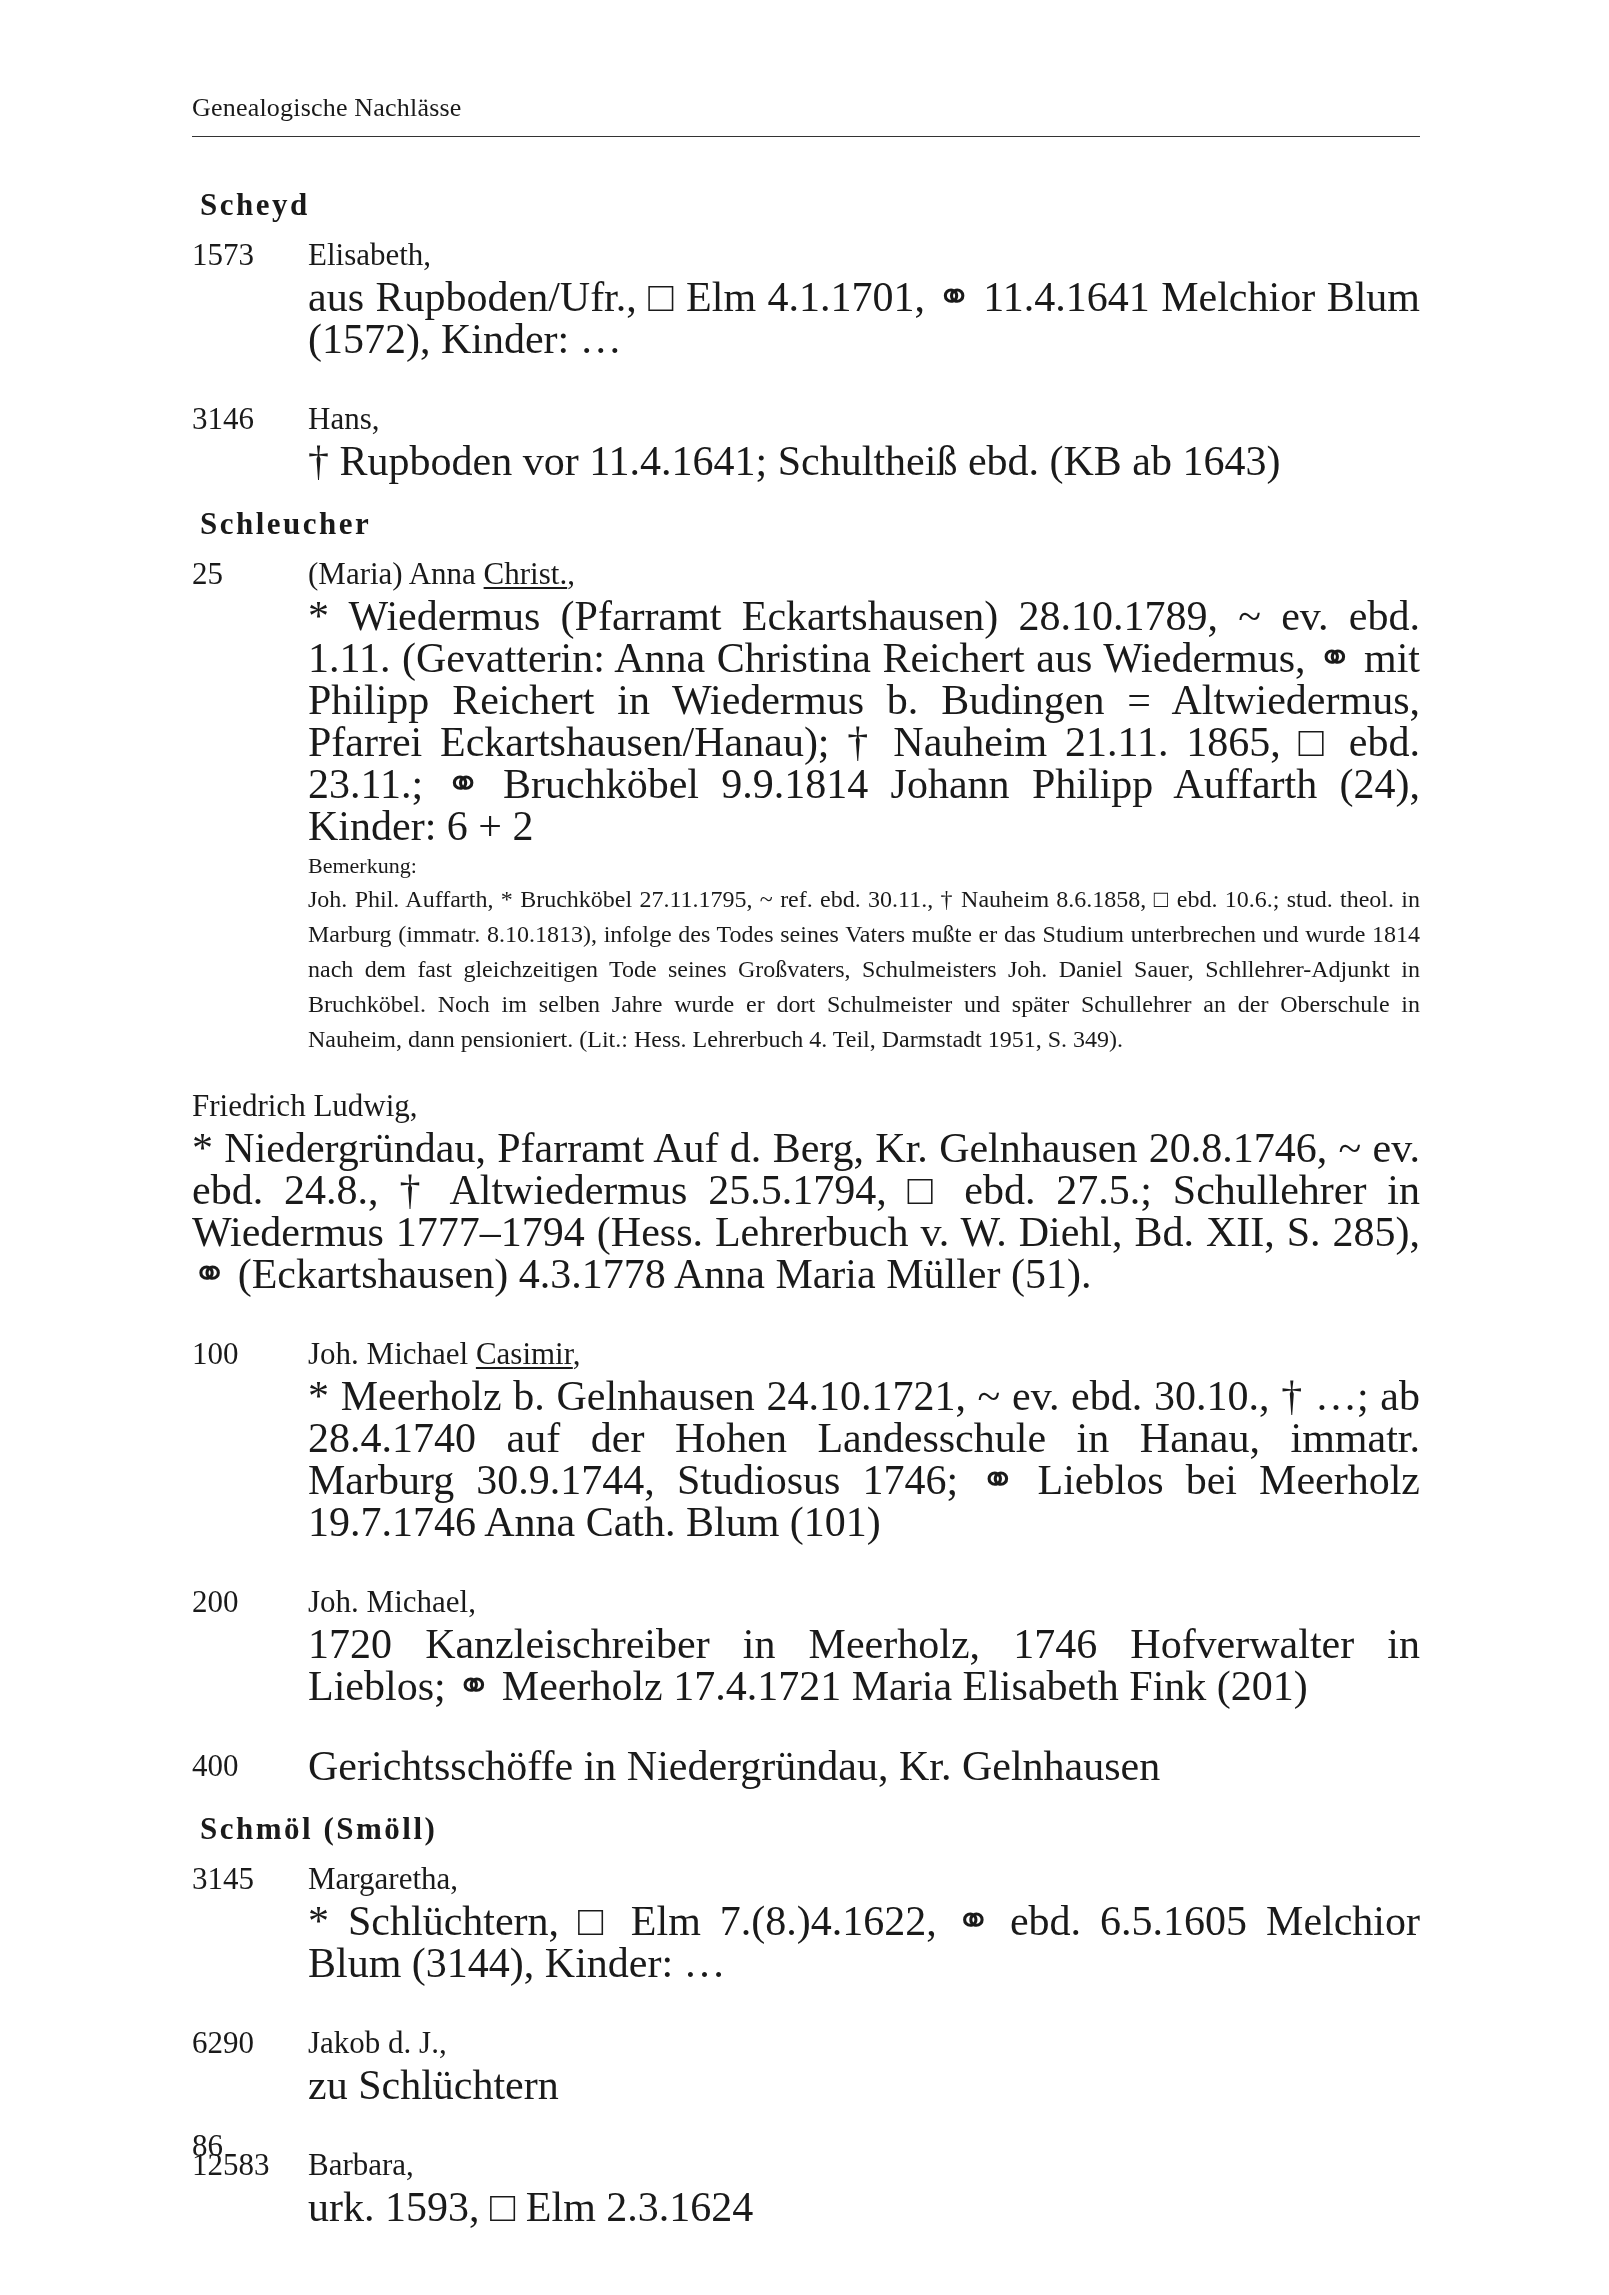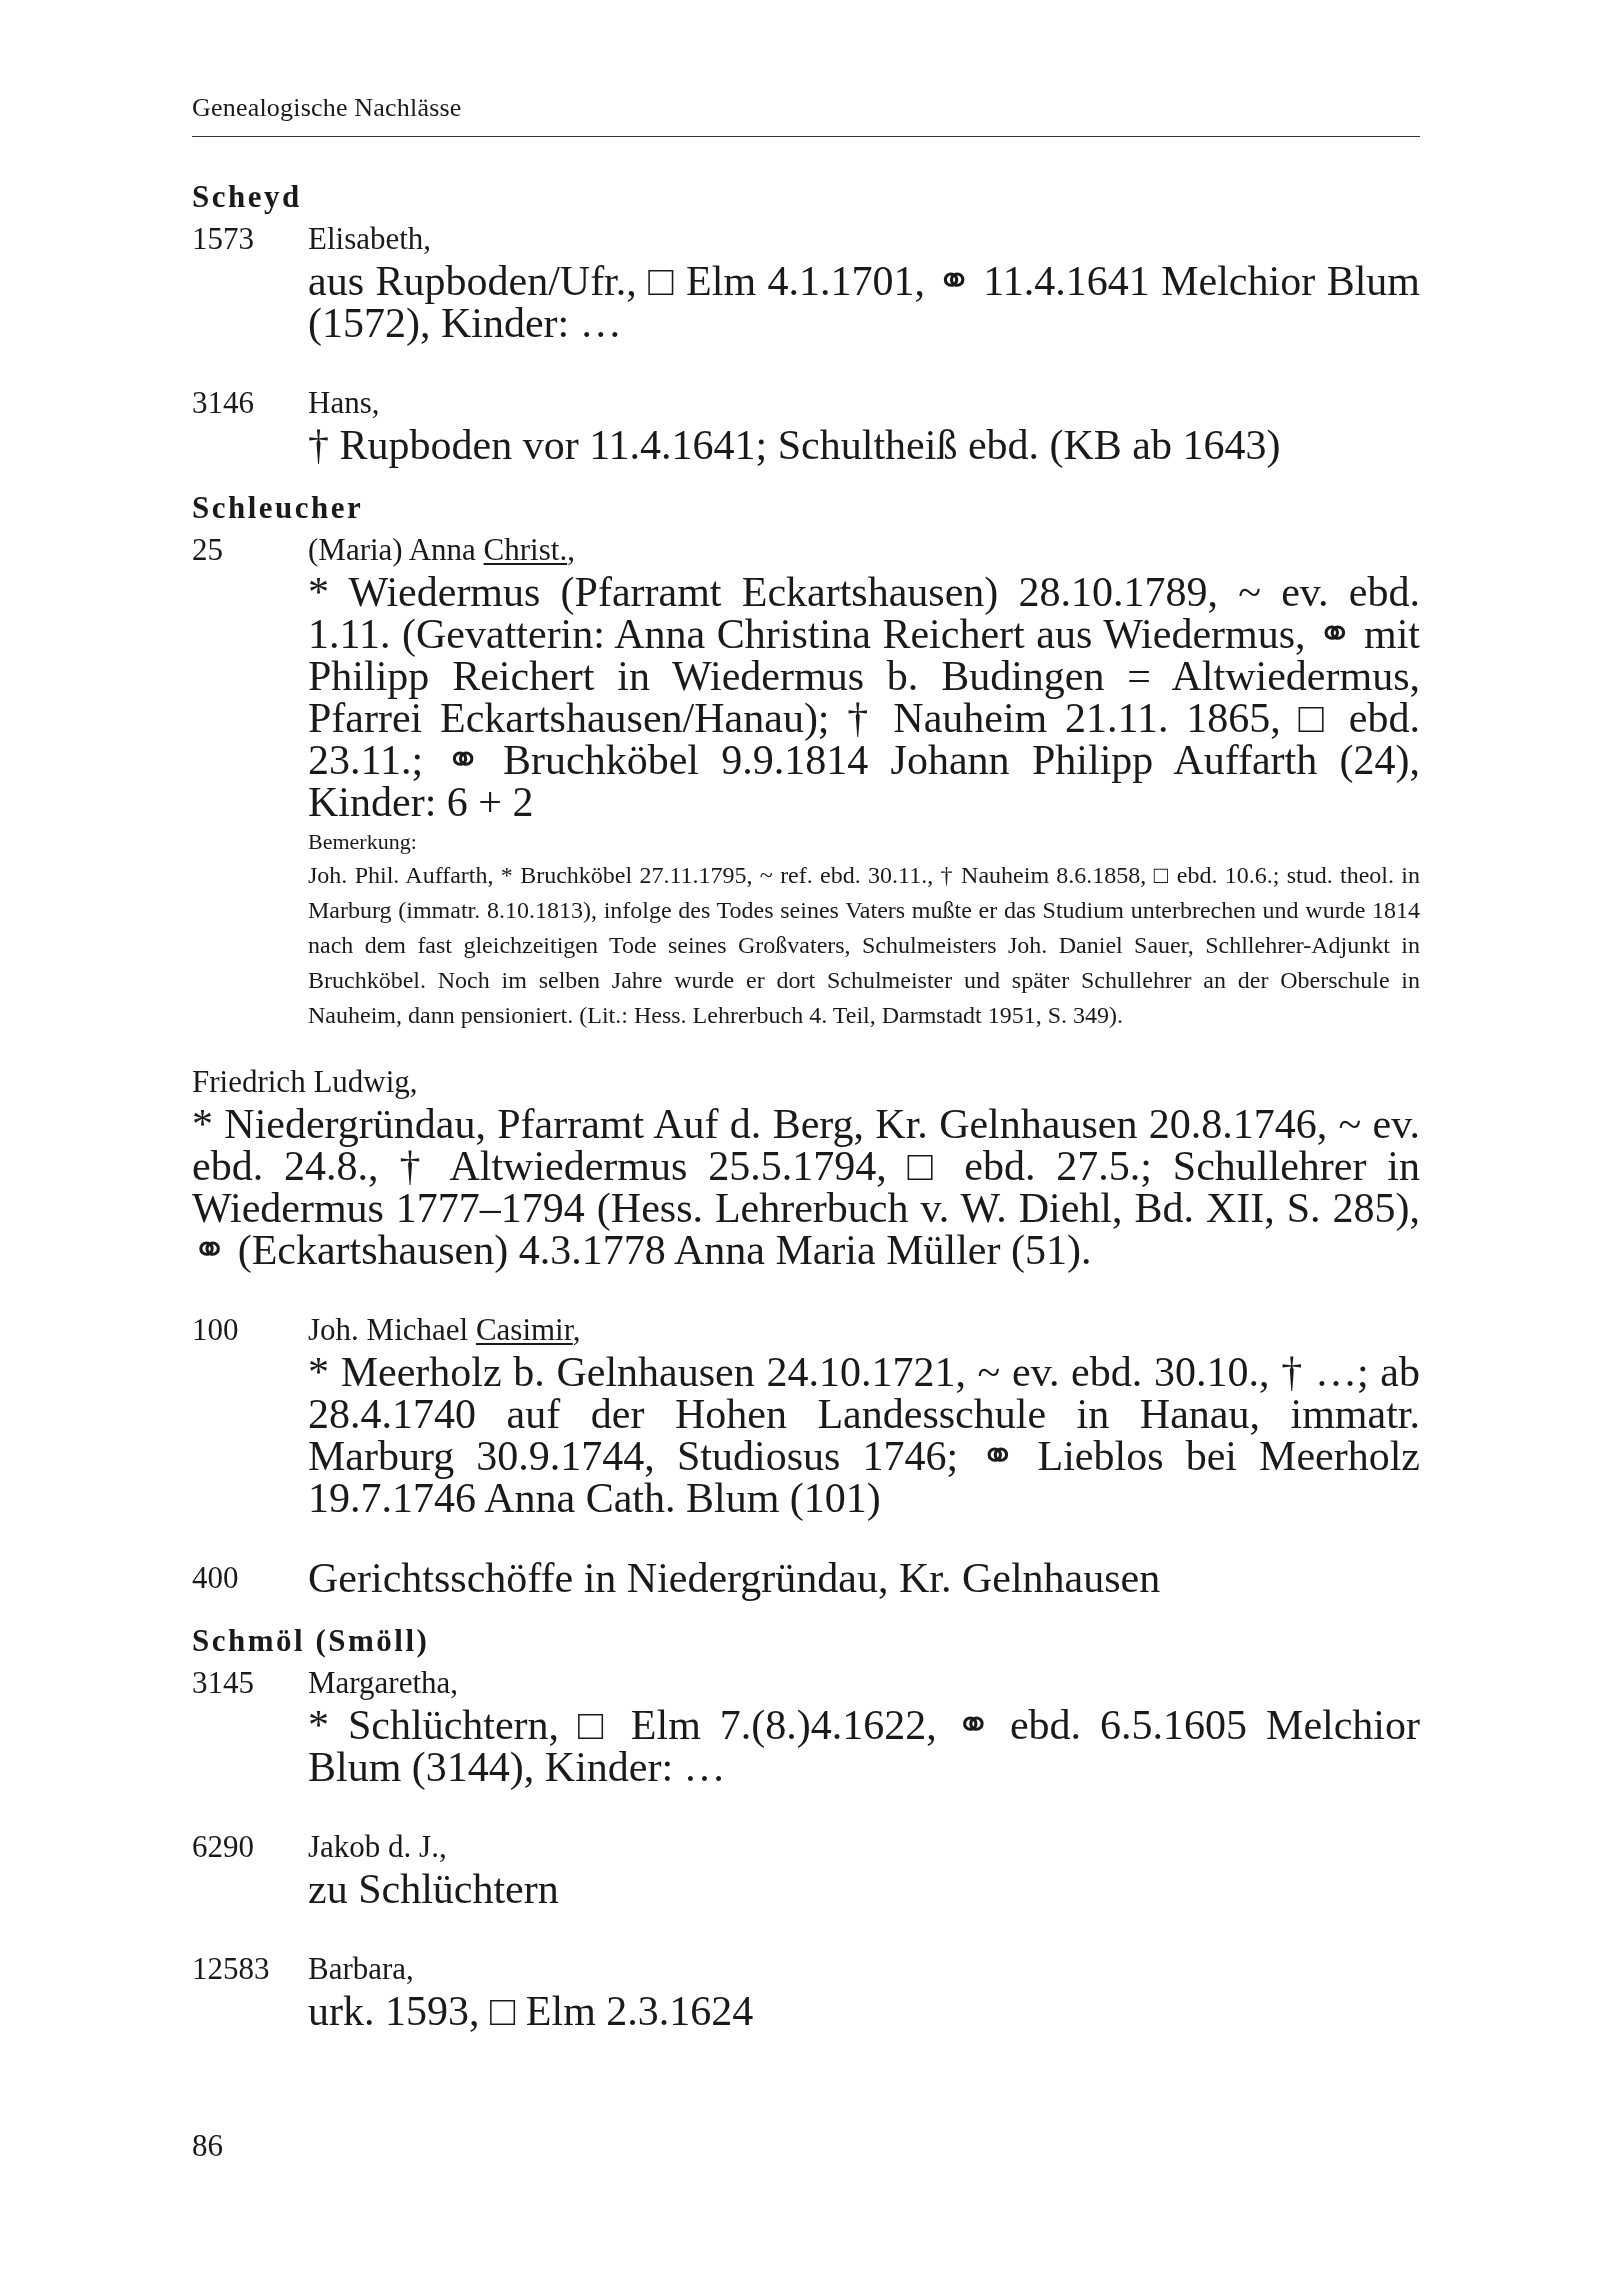--- a/index.html
+++ b/index.html
@@ -18,21 +18,21 @@
     .head-rule {
       position: absolute; top: 136px; left: 0; width: 1228px;
       height: 0; border-top: 1.7px solid #333;
     }
     .content {
       position: absolute; top: 175px; left: 0; width: 1228px;
     }
     .family { margin-bottom: 0; }
     .family-name {
       font-size: 31px; letter-spacing: 2.5px; line-height: 43px;
-      margin: 0;
+      margin: 8px;
     }
     .entry {
       display: flex; flex-direction: row; margin-bottom: 38px;
     }
     .entry-num {
       width: 116px; flex: 0 0 116px; font-size: 31px; line-height: 42px;
     }
     .entry-body { flex: 1 1 auto; width: 1112px; }
     .entry-name { font-size: 31px; line-height: 42px; }
     .entry-text {
@@ -97,20 +97,27 @@
       </div>
 
       <div class="entry">
         <div class="entry-num">100</div>
         <div class="entry-body">
           <div class="entry-name"><span>Joh. Michael </span><span class="u">Casimir</span><span>,</span></div>
           <div class="entry-text">* Meerholz b. Gelnhausen 24.10.1721, ~ ev. ebd. 30.10., † …; ab 28.4.1740 auf der Hohen Landesschule in Hanau, immatr. Marburg 30.9.1744, Studiosus 1746; ⚭ Lieblos bei Meerholz 19.7.1746 Anna Cath. Blum (101)</div>
         </div>
       </div>
 
+      <div class="entry">
+        <div class="entry-num">200</div>
+        <div class="entry-body">
+          <div class="entry-name">Joh. Michael,</div>
+          <div class="entry-text">1720 Kanzleischreiber in Meerholz, 1746 Hofverwalter in Lieblos; ⚭ Meerholz 17.4.1721 Maria Elisabeth Fink (201)</div>
+        </div>
+      </div>
 
       <div class="entry" style="margin-bottom:20px;">
         <div class="entry-num">400</div>
         <div class="entry-body">
           <div class="entry-text">Gerichtsschöffe in Niedergründau, Kr. Gelnhausen</div>
         </div>
       </div>
     </section>
 
     <section class="family">

